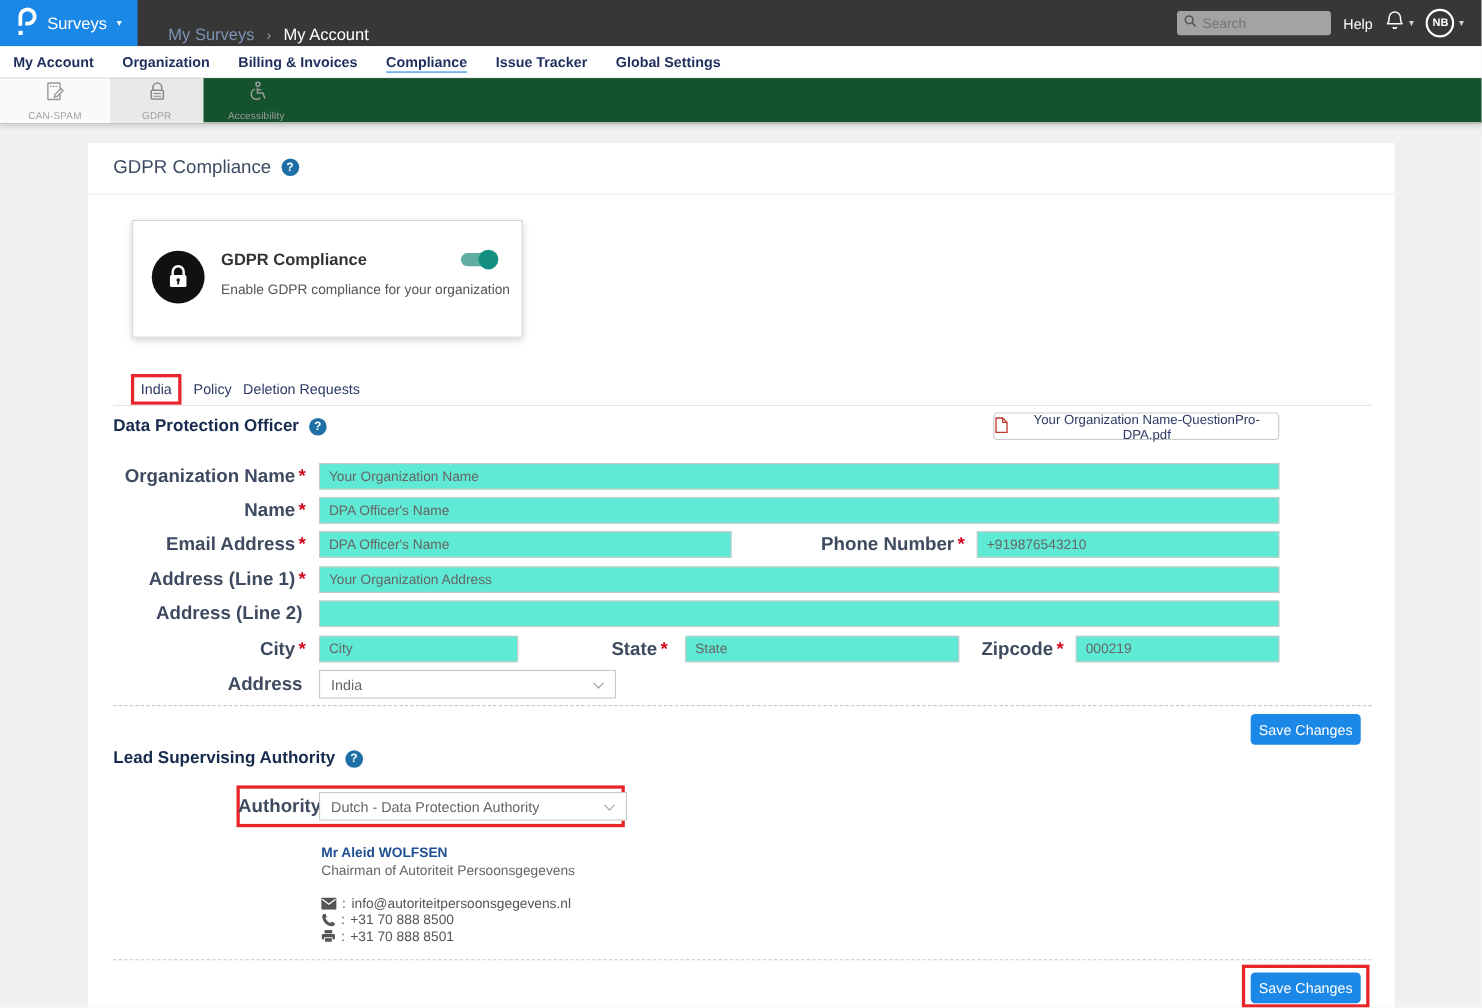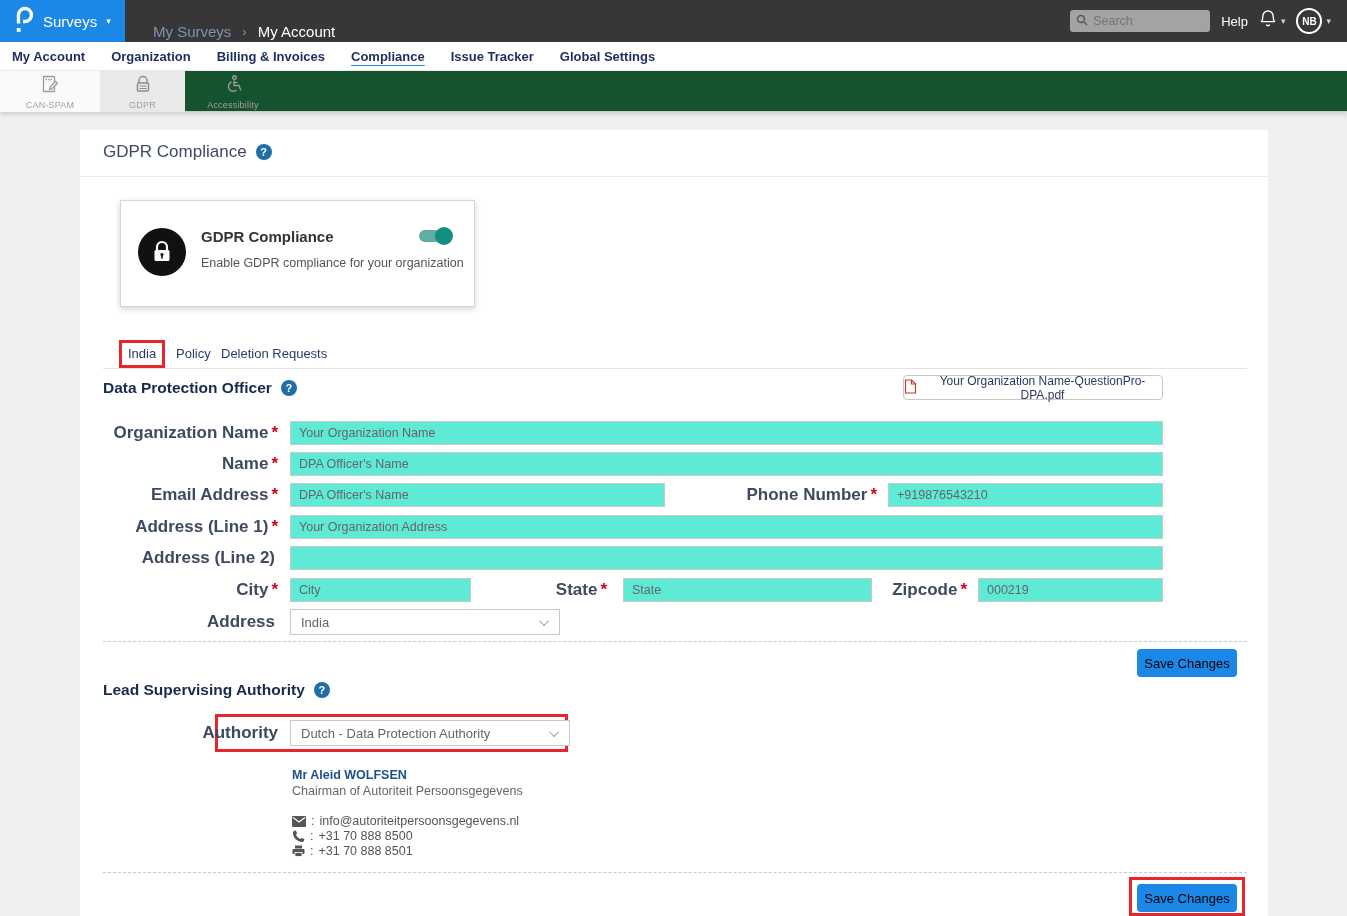--- a/index.html
+++ b/index.html
@@ -58,21 +58,21 @@
   .h2row { display:flex; align-items:center; gap:9px; font-size:15.5px; font-weight:bold; color:#172b4d; }
   .pdfbtn { left:823px; top:245px; width:260px; height:25px; background:#fff; border:1px solid #c9c9c9; border-radius:4px; display:flex; align-items:center; justify-content:center; gap:6px; font-size:12px; color:#2b3a64; cursor:pointer; font-family:inherit; }
 
   .flbl { position:absolute; width:198px; left:0; height:24px; line-height:24px; text-align:right; font-size:17px; font-weight:bold; color:#3e4a5f; }
   .req { color:#d0021b; margin-left:3px; }
   .finp { position:absolute; height:24px; border:1px solid #c8c8c8; font-size:12.5px; color:#666; padding:0 8px; font-family:inherit; background:#5eead4; outline:none; }
   .fsel { position:absolute; height:26px; border:1px solid #c8c8c8; background:#fff; display:flex; align-items:center; justify-content:space-between; padding:0 10px; font-size:13px; color:#666; cursor:pointer; }
   .chev { width:7px; height:7px; border-left:1.5px solid #9aa0ad; border-bottom:1.5px solid #9aa0ad; transform:rotate(-45deg) translateY(-2px); }
 
   .dashedline { left:23px; width:1144px; border-top:1px dashed #c9c9c9; height:0; }
-  .savebtn { width:100px; height:28px; background:#1b87e6; color:#000000; font-size:13px; border:none; border-radius:4px; display:flex; align-items:center; justify-content:center; cursor:pointer; font-family:inherit; }
+  .savebtn { width:100px; height:28px; background:#1b87e6; color:#ffffff; font-size:13px; border:none; border-radius:4px; display:flex; align-items:center; justify-content:center; cursor:pointer; font-family:inherit; }
 
   .auth-red-box { left:135px; top:584px; width:353px; height:38px; border:3px solid #e8252a; }
   .save2-red-box { left:1049px; top:747px; width:116px; height:39px; border:3px solid #e8252a; }
 
   .cname { left:212px; top:638px; font-size:12.5px; font-weight:bold; color:#1d4f91; }
   .ctitle { left:212px; top:654px; font-size:12.5px; color:#666; }
   .crow { left:212px; display:flex; align-items:center; gap:5px; font-size:12.5px; color:#555; }
   .crow .ico { display:flex; align-items:center; }
 </style>
 </head>
@@ -240,21 +240,21 @@
 
   <div class="abs dashedline" style="top:511px;"></div>
   <button class="abs savebtn" style="left:1057px; top:519px;">Save Changes</button>
 
   <div class="abs h2row" style="left:23px; top:551px;">
     <span>Lead Supervising Authority</span>
     <span class="help-ico">?</span>
   </div>
 
   <div class="abs auth-red-box"></div>
-  <div class="flbl" style="top:590px; height:26px; line-height:26px;"><span>Authority</span></div>
+  <div class="flbl" style="top:590px; height:26px; line-height:26px;margin-left:14px;"><span>Authority</span></div>
   <div class="fsel" style="left:210px; top:590px; width:280px;">
     <span>Dutch - Data Protection Authority</span>
     <span class="chev"></span>
   </div>
 
   <div class="abs cname">Mr Aleid WOLFSEN</div>
   <div class="abs ctitle">Chairman of Autoriteit Persoonsgegevens</div>
 
   <div class="abs crow" style="top:684px;">
     <span class="ico">

